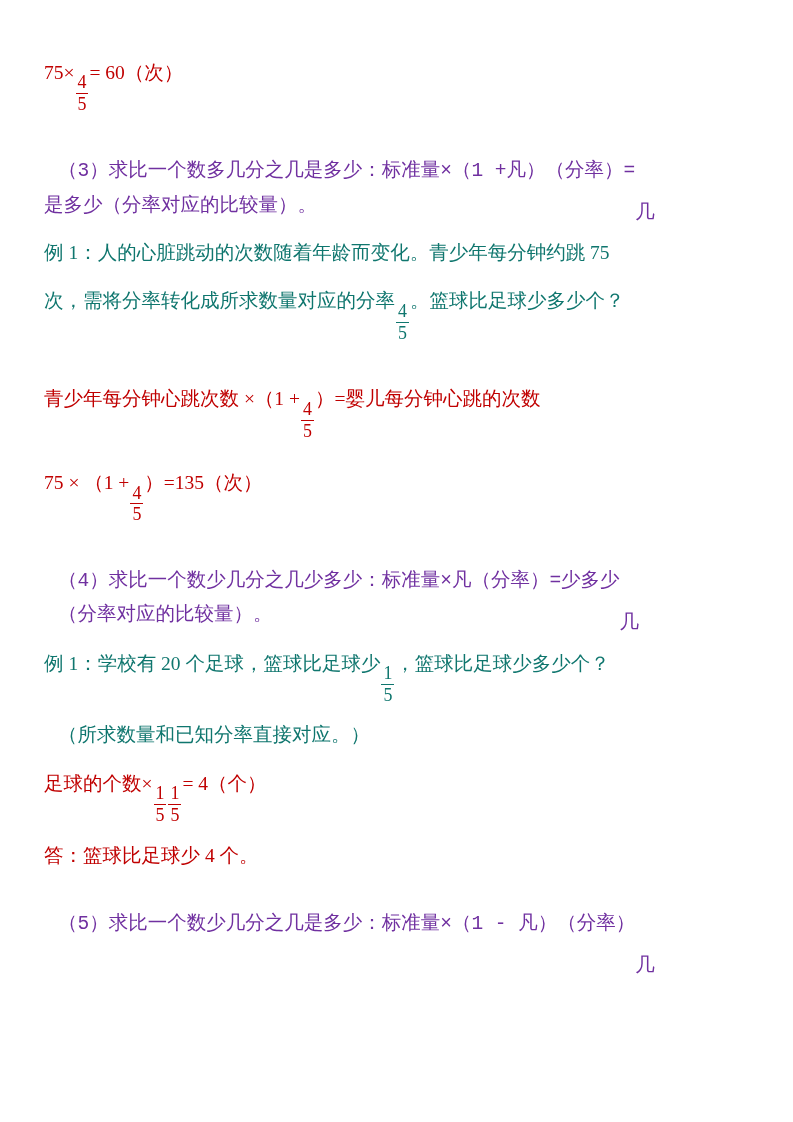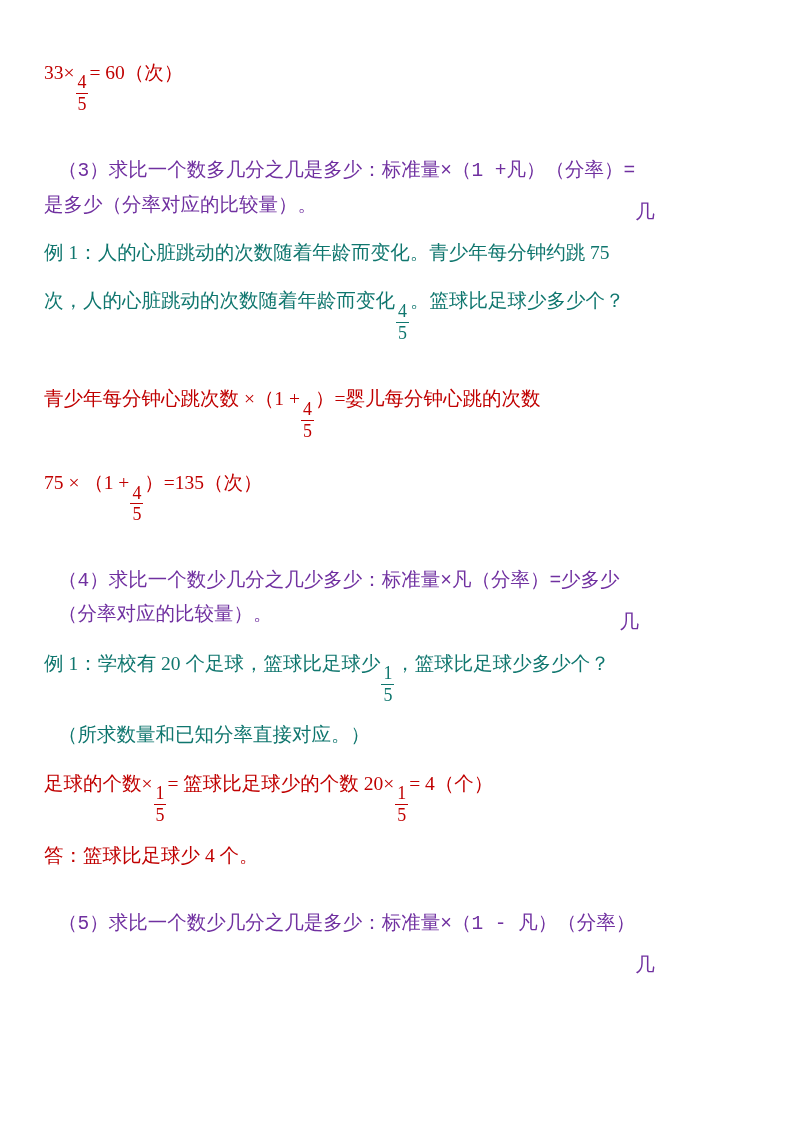--- a/index.html
+++ b/index.html
@@ -77,39 +77,39 @@
   }
   .indent1 { padding-left: 14px; font-family: Liberation Mono, monospace; }
 </style>
 </head>
 <body>
 
 <div class="page">
   <div class="content">
 
     <p class="line red">
-      <span>33×</span><span class="frac">
+      <span>75×</span><span class="frac">
           <span class="num">4</span>
           <span class="den">5</span>
         </span><span>= 60（次）</span>
     </p>
 
     <div class="gap-xl"></div>
 
     <p class="line purple indent1">
       <span>（3）求比一个数多几分之几是多少：标准量×（1 +凡）（分率）=</span><span class="sub-ji"><span>几</span></span>
     </p>
     <p class="line purple">是多少（分率对应的比较量）。</p>
 
     <div class="gap-s"></div>
 
     <p class="line blk">例 1：人的心脏跳动的次数随着年龄而变化。青少年每分钟约跳 75</p>
     <div class="gap-s"></div>
     <p class="line blk">
-      <span>次，人的心脏跳动的次数随着年龄而变化</span><span class="frac">
+      <span>次，需将分率转化成所求数量对应的分率</span><span class="frac">
           <span class="num">4</span>
           <span class="den">5</span>
         </span><span>。篮球比足球少多少个？</span>
     </p>
     <div class="gap-s"></div>
 
     <div class="gap-m"></div>
 
     <p class="line red">
       <span>青少年每分钟心跳次数 ×（1 +</span><span class="frac">
@@ -144,21 +144,21 @@
     </p>
     <div class="gap-s"></div>
     <p class="line blk indent1">（所求数量和已知分率直接对应。）</p>
 
     <div class="gap-s"></div>
 
     <p class="line red">
       <span>足球的个数×</span><span class="frac">
           <span class="num">1</span>
           <span class="den">5</span>
-        </span><span>= 篮球比足球少的个数 20×</span><span class="frac">
+        </span><span class="frac">
           <span class="num">1</span>
           <span class="den">5</span>
         </span><span>= 4（个）</span>
     </p>
 
     <div class="gap-s"></div>
 
     <p class="line red">答：篮球比足球少 4 个。</p>
 
     <div class="gap-l"></div>

